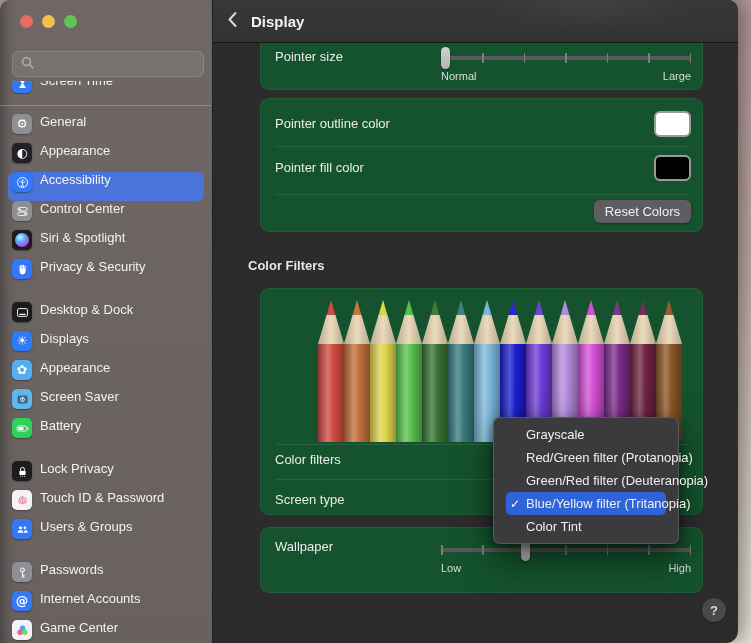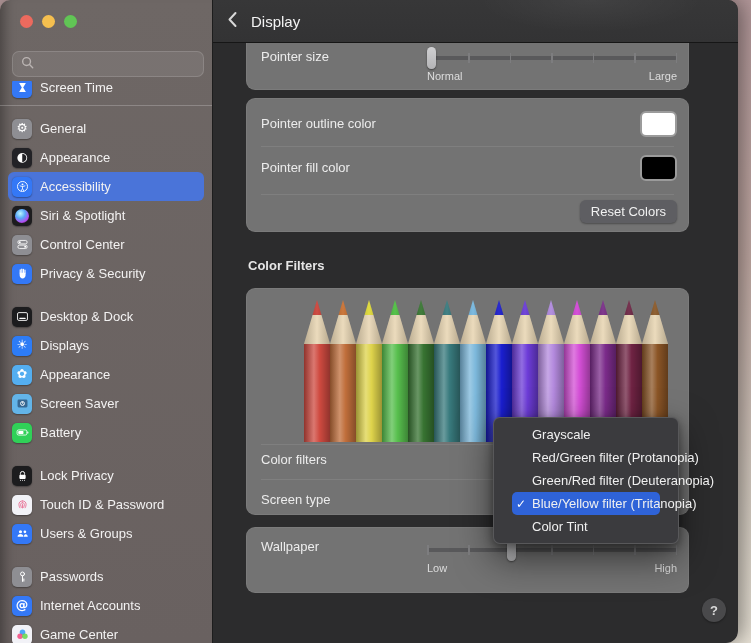--- a/index.html
+++ b/index.html
@@ -18,39 +18,39 @@
   .search-field{position:absolute;left:12px;top:51px;width:192px;height:26px;
     background:rgba(255,255,255,.08);border:1px solid rgba(255,255,255,.14);border-radius:7px;
     display:flex;align-items:center;padding:0 8px;gap:6px}
   .search-field svg{flex:none}
   .search-field input{background:none;border:none;outline:none;color:#eee;font-size:13px;width:100%}
   .search-field input::placeholder{color:#bab4b2}
   .nav{position:absolute;left:0;right:0;top:81px;bottom:0;overflow:hidden;padding:0 8px}
   .nav-group{margin-bottom:14px}
   .nav-group.first{margin-top:-8px;margin-bottom:0}
   .nav-divider{height:1px;background:rgba(255,255,255,.22);margin:3px -8px 8px}
-  .nav-item{height:29px;display:flex;align-items:center;gap:8px;padding:0 4px;border-radius:6px;
+  .nav-item{height:29px;display:flex;gap:8px;padding:0 4px;border-radius:6px;
     color:#f3f2f2;font-size:13px;white-space:nowrap;cursor:default}
   .nav-item.selected{background:#4a74d9}
   .icon-badge{width:20px;height:20px;border-radius:5px;flex:none;display:flex;align-items:center;
     justify-content:center;box-shadow:0 .5px 1.5px rgba(0,0,0,.35);overflow:hidden}
   .icon-badge svg{width:15px;height:15px;display:block}
   .icon-badge .glyph{font-size:12.5px;color:#fff;line-height:1;font-family:"DejaVu Sans",sans-serif}
   .siri-orb{width:14px;height:14px;border-radius:50%;
     background:radial-gradient(circle at 38% 32%,#bdf6ff,#57a9f8 38%,#b44df0 68%,#27113d)}
   
   .main{position:absolute;left:212px;top:0;width:526px;height:100%;background:#2c2c2d;
     border-left:1px solid #1d1d1d}
   .header{position:absolute;left:0;top:0;width:100%;height:43px;z-index:5;
     background:radial-gradient(160px 46px at 72% 0%,rgba(255,255,255,.05),transparent 70%),
                linear-gradient(180deg,#373738,#333334);
     border-bottom:1px solid #161616;display:flex;align-items:center;padding:0 14px;gap:13px}
   .back-btn{background:none;border:none;display:flex;align-items:center;cursor:default;padding:0}
-  .header-title{font-size:15px;font-weight:400;color:#f3f3f3}
-  .card{position:absolute;left:33px;width:443px;background:#737373;
+  .header-title{font-size:15px;font-weight:700;color:#f3f3f3}
+  .card{position:absolute;left:47px;width:443px;background:#14532d;
     border:1px solid rgba(255,255,255,.06);border-radius:9px}
   #card-pointer-size{top:20px;height:70px}
   #card-pointer-colors{top:98px;height:134px}
   #card-color-filters{top:288px;height:227px}
   #card-intensity{top:527px;height:66px}
   .section-title{position:absolute;left:35px;top:258px;font-size:13px;font-weight:700;color:#e6e6e6}
   .row-label{position:absolute;left:14px;font-size:13px;color:#ececec}
   .divider{position:absolute;left:14px;right:14px;height:1px;background:rgba(255,255,255,.09)}
   .swatch{position:absolute;right:11px;width:37px;height:26px;border-radius:6px;border:2px solid #9b9b9b}
   .reset-btn{position:absolute;right:11px;top:101px;height:23px;padding:0 11px;background:#5e5e62;
@@ -63,21 +63,21 @@
   .handle{position:absolute;top:-1px;width:9px;height:22px;border-radius:4.5px;
     background:linear-gradient(180deg,#d0d0d2,#b4b4b6);box-shadow:0 1px 2px rgba(0,0,0,.45)}
   .slider-labels{display:flex;justify-content:space-between;font-size:11px;color:#dddddd;margin-top:2px}
   
   .pencils{position:absolute;left:57px;top:11px;display:flex}
   .pencil{width:26px;height:142px}
   .p-cone{height:44px;clip-path:polygon(50% 0,100% 100%,0 100%)}
   .p-body{height:98px}
   
   .menu{position:absolute;left:280px;top:417px;width:186px;z-index:6;background:#3b3b3e;
-    border:1px solid rgba(255,255,255,.15);border-radius:7px;padding:5px 14px;
+    border:1px solid rgba(255,255,255,.15);border-radius:7px;padding:5px 8px;
     box-shadow:0 14px 36px rgba(0,0,0,.55),0 3px 10px rgba(0,0,0,.4)}
   .menu-item{height:23px;display:flex;align-items:center;margin:0 4px;padding:0 4px;border-radius:5px;
     font-size:13px;color:#f0f0f0;cursor:default;white-space:nowrap}
   .menu-item.checked{background:#2f63d8}
   .menu-check{width:16px;font-size:12px;color:#fff;flex:none}
   .help-btn{position:absolute;left:489px;top:598px;width:24px;height:24px;border-radius:50%;
     background:#49494b;color:#dadada;font-size:13px;font-weight:700;display:flex;align-items:center;
     justify-content:center;border:none;box-shadow:0 1px 2px rgba(0,0,0,.35)}
 </style>
 </head>
@@ -129,35 +129,35 @@
               <span class="icon-badge" style="background: rgb(52, 120, 246);">
                 <svg viewBox="0 0 20 20" fill="none" stroke="#fff">
                   <circle cx="10" cy="10" r="6.7" stroke-width="1.2"></circle>
                   <circle cx="10" cy="7.2" r="1.25" fill="#fff" stroke="none"></circle>
                   <path d="M6.8 9.2l3.2.9 3.2-.9M10 10.1v2.6l-1.6 3M10 12.7l1.6 3" stroke-width="1.1" stroke-linecap="round"></path>
                 </svg>
               </span>
               <span>Accessibility</span>
             </div>
             <div class="nav-item">
-              <span class="icon-badge" style="background: rgb(28, 28, 30);">
-                <span class="siri-orb"></span>
-              </span>
-              <span>Siri &amp; Spotlight</span>
-            </div>
-            <div class="nav-item">
               <span class="icon-badge" style="background: rgb(142, 142, 147);">
                 <svg viewBox="0 0 20 20" fill="none" stroke="#fff">
                   <rect x="3.8" y="4.6" width="12.4" height="4.6" rx="2.3" stroke-width="1.1"></rect>
                   <circle cx="6.4" cy="6.9" r="1.3" fill="#fff" stroke="none"></circle>
                   <rect x="3.8" y="10.8" width="12.4" height="4.6" rx="2.3" stroke-width="1.1"></rect>
                   <circle cx="13.6" cy="13.1" r="1.3" fill="#fff" stroke="none"></circle>
                 </svg>
               </span>
               <span>Control Center</span>
+            </div>
+            <div class="nav-item">
+              <span class="icon-badge" style="background: rgb(28, 28, 30);">
+                <span class="siri-orb"></span>
+              </span>
+              <span>Siri &amp; Spotlight</span>
             </div>
             <div class="nav-item">
               <span class="icon-badge" style="background: rgb(52, 120, 246);">
                 <svg viewBox="0 0 20 20" fill="#fff">
                   <rect x="6.2" y="4.2" width="1.6" height="6" rx=".8"></rect>
                   <rect x="8.3" y="3.4" width="1.6" height="6.8" rx=".8"></rect>
                   <rect x="10.4" y="3.8" width="1.6" height="6.4" rx=".8"></rect>
                   <rect x="12.5" y="4.6" width="1.6" height="5.6" rx=".8"></rect>
                   <path d="M6.2 9h7.9v3.2c0 2.6-1.8 4.3-4 4.3s-3.9-1.7-3.9-4.3z"></path>
                 </svg>

